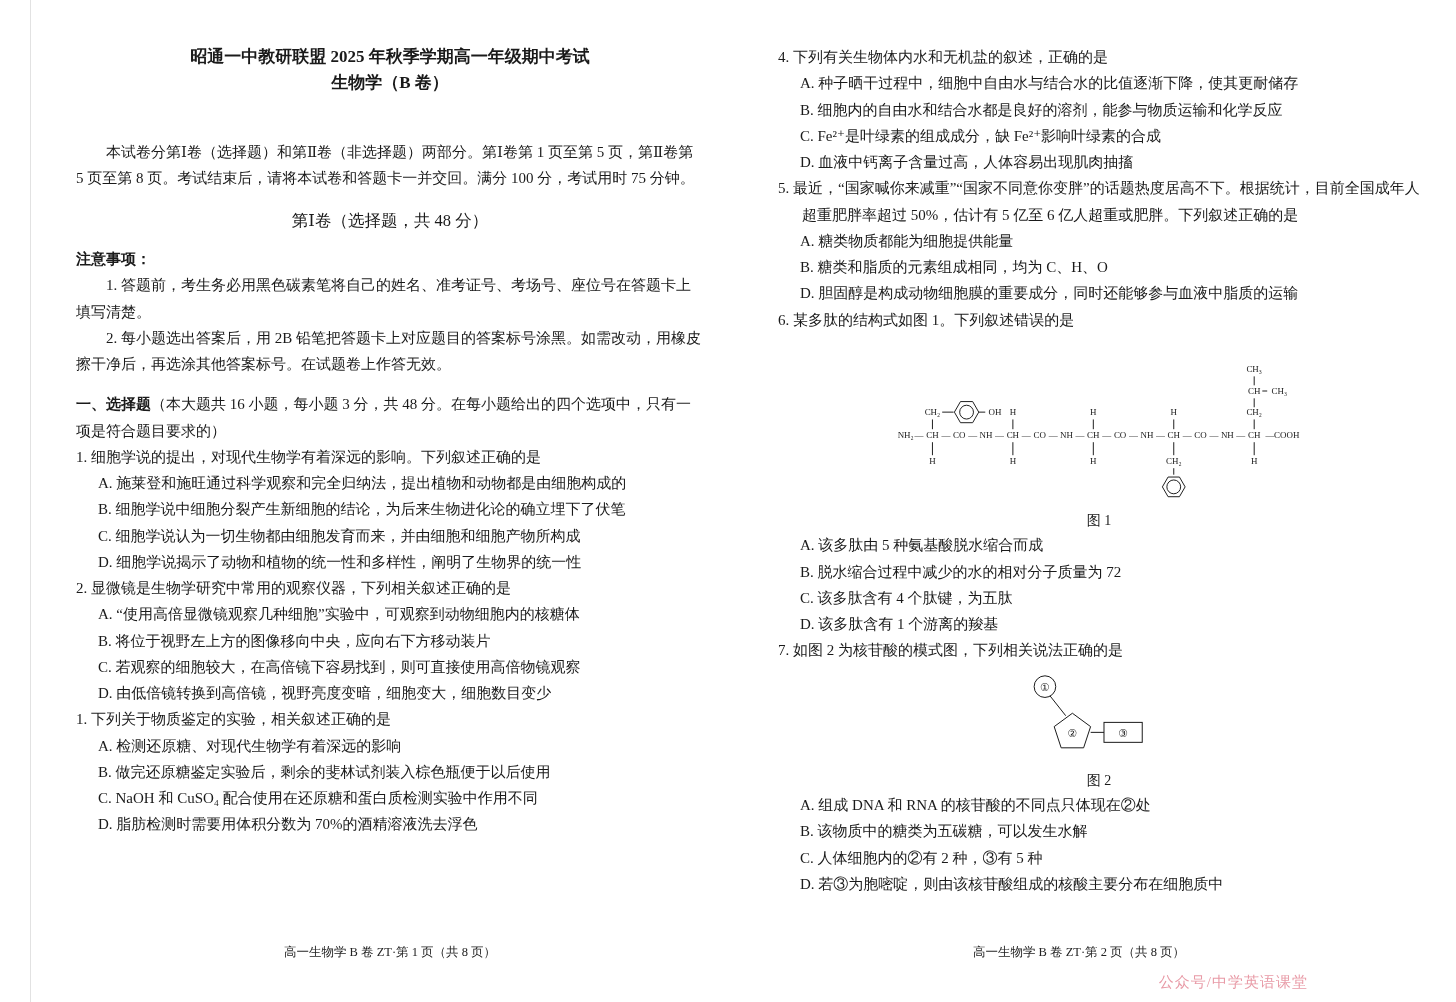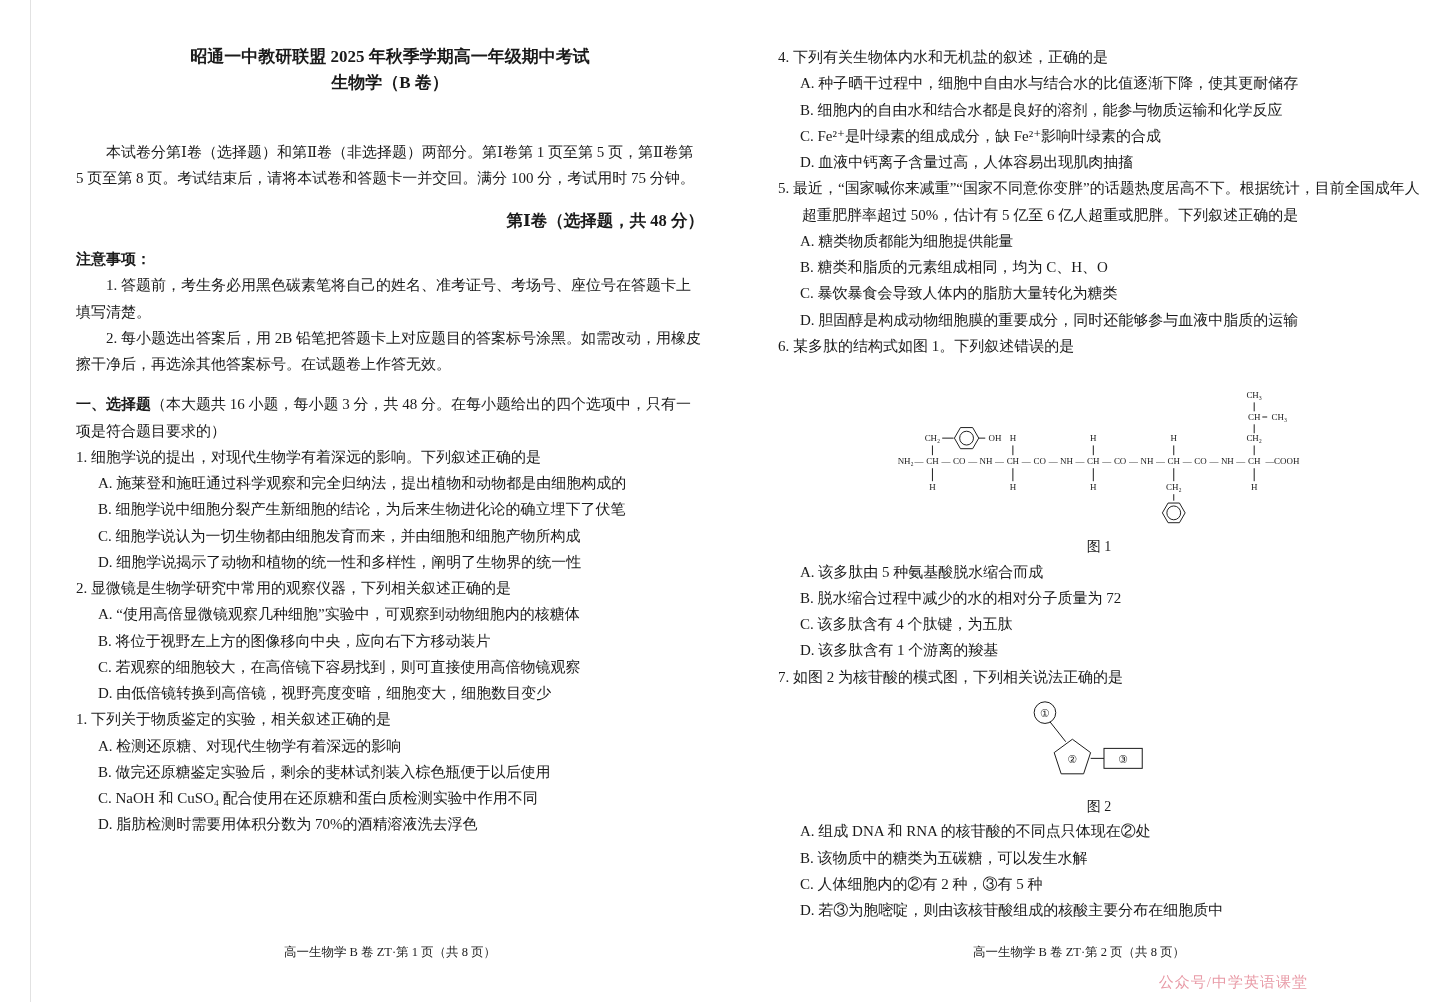--- a/index.html
+++ b/index.html
@@ -12,21 +12,21 @@
     position: relative;
     overflow: hidden;
   }
   .page-edge { position: absolute; left: 30px; top: 0; height: 100%; width: 1px; background: #e2e2e2; }
   .col { position: absolute; font-size: 15px; line-height: 1.75; }
   .col p { margin: 0; }
   .col-left  { left: 76px;  top: 44px; width: 628px; }
   .col-right { left: 758px; top: 44px; width: 642px; margin-left: 20px; }
   .exam-title { font-size: 17px; font-weight: bold; text-align: center; line-height: 1.55; margin: 0; }
   .intro { text-indent: 2em; margin-top: 42px !important; }
-  .part-title { text-align: right; font-weight: bold; font-size: 16.5px; margin: 16px 0 10px !important; }
+  .part-title { text-align: center; font-weight: normal; font-size: 16.5px; margin: 16px 0 10px !important; }
   .notice-title { font-weight: bold; }
   .notice { text-indent: 2em; }
   .mc-heading { margin-top: 14px !important; }
   .q   { padding-left: 24px; text-indent: -24px; }
   .opt { padding-left: 22px; }
   .fig-wrap { text-align: center; margin: 6px 0 2px; }
   .fig-label { font-size: 14px; line-height: 1.3; margin-top: 1px; }
   .fig1-svg { width: 416px; display: inline-block; }
   .fig2-svg { width: 158px; display: inline-block; }
   svg text { font-family: "Liberation Serif", "DejaVu Serif", serif; fill: #1a1a1a; }
@@ -87,21 +87,20 @@
     <p class="opt">A. 种子晒干过程中，细胞中自由水与结合水的比值逐渐下降，使其更耐储存</p>
     <p class="opt">B. 细胞内的自由水和结合水都是良好的溶剂，能参与物质运输和化学反应</p>
     <p class="opt">C. Fe²⁺是叶绿素的组成成分，缺 Fe²⁺影响叶绿素的合成</p>
     <p class="opt">D. 血液中钙离子含量过高，人体容易出现肌肉抽搐</p>
   </div>
 
   <div>
     <p class="q">5. 最近，“国家喊你来减重”“国家不同意你变胖”的话题热度居高不下。根据统计，目前全国成年人超重肥胖率超过 50%，估计有 5 亿至 6 亿人超重或肥胖。下列叙述正确的是</p>
     <p class="opt">A. 糖类物质都能为细胞提供能量</p>
     <p class="opt">B. 糖类和脂质的元素组成相同，均为 C、H、O</p>
-    <p class="opt">C. 暴饮暴食会导致人体内的脂肪大量转化为糖类</p>
     <p class="opt">D. 胆固醇是构成动物细胞膜的重要成分，同时还能够参与血液中脂质的运输</p>
   </div>
 
   <div>
     <p class="q">6. 某多肽的结构式如图 1。下列叙述错误的是</p>
 
     <div class="fig-wrap">
       <svg class="fig1-svg" viewBox="0 0 512 202">
         <g font-size="11" text-anchor="middle">
           <text x="18" y="122">NH₂</text>

